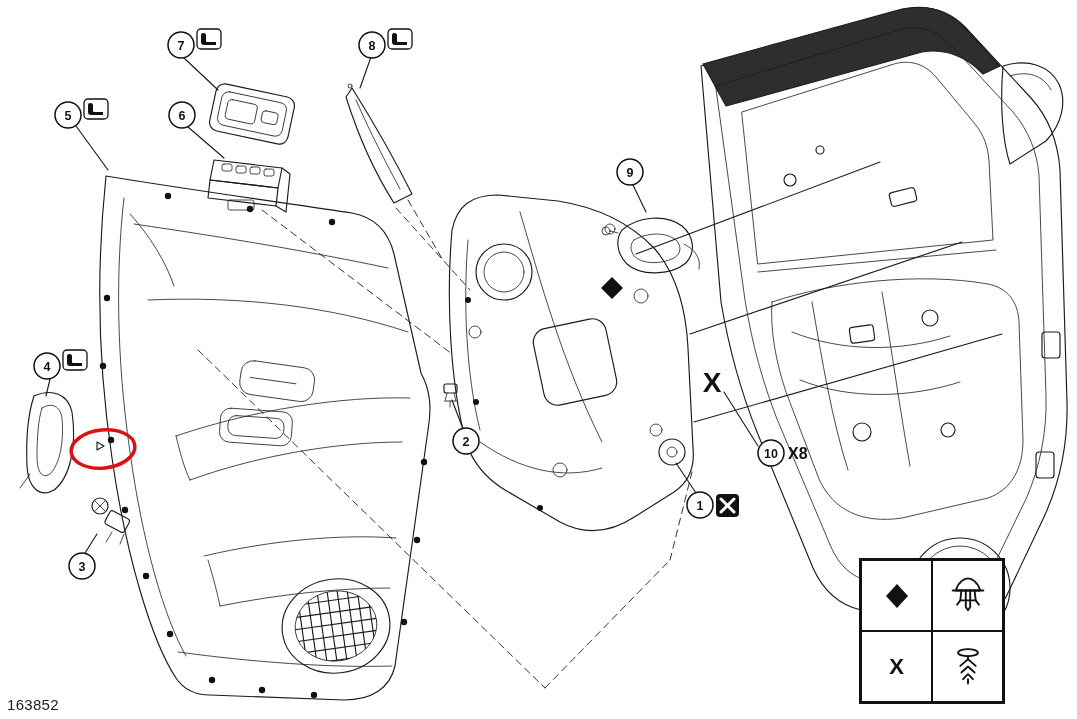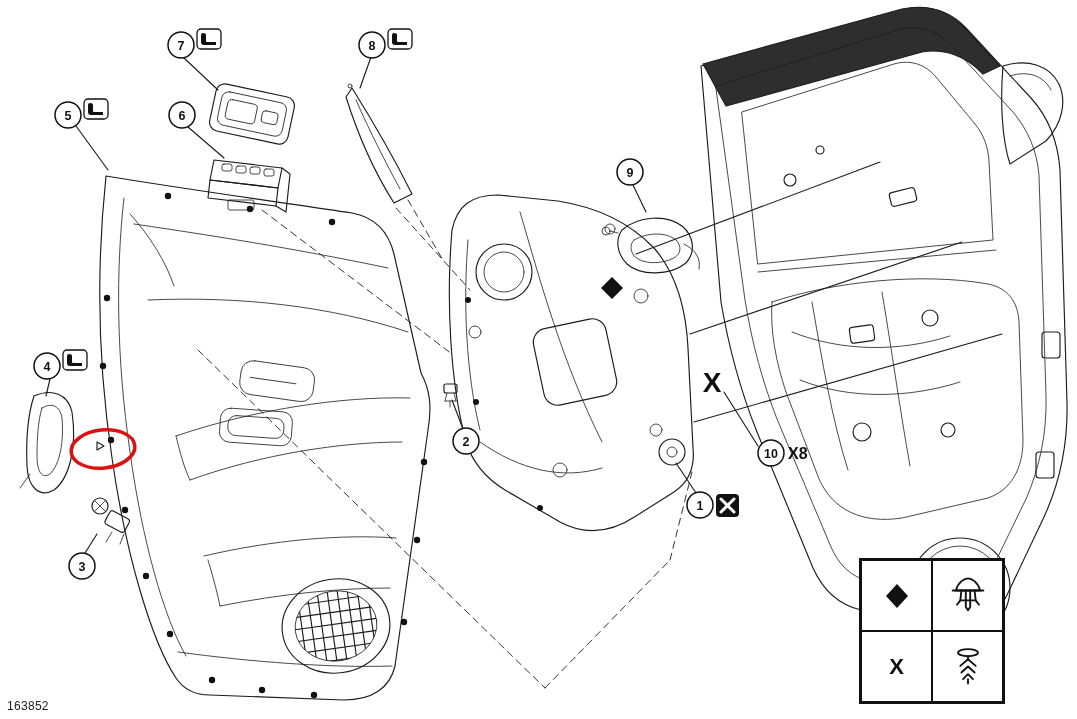--- a/index.html
+++ b/index.html
@@ -15,21 +15,21 @@
   .art .dashed{stroke-dasharray:7 5;stroke-width:0.9;}
   .art .dots circle{fill:#111;stroke:none;}
   .art .fillband{fill:#2e2e2e;stroke:#1c1c1c;}
 
   .balloon circle{fill:#fff;stroke:#111;stroke-width:1.5;}
   .balloon text{font:600 12.5px "Liberation Sans",sans-serif;fill:#111;text-anchor:middle;}
   .note rect{fill:#fff;stroke:#111;stroke-width:1.3;}
   .marker-x{font:700 28px "Liberation Sans",sans-serif;fill:#111;text-anchor:middle;}
   .qty{font:700 16px "Liberation Sans",sans-serif;fill:#111;}
 
-  .partnum{position:absolute;left:7px;bottom:6px;font-size:12px;color:#1c1c1c;
+  .partnum{position:absolute;left:7px;bottom:6px;font-size:15px;color:#1c1c1c;
            letter-spacing:.3px;}
 
   .legend{position:absolute;left:859px;top:558px;width:146px;height:146px;
           display:grid;grid-template-columns:1fr 1fr;grid-template-rows:1fr 1fr;
           border:2px solid #111;background:#fff;box-sizing:border-box;}
   .legend .cell{display:flex;align-items:center;justify-content:center;
                 border:1px solid #111;box-sizing:border-box;}
   .legend .xg{font-weight:700;font-size:22px;color:#111;line-height:1;}
 </style>
 </head>

